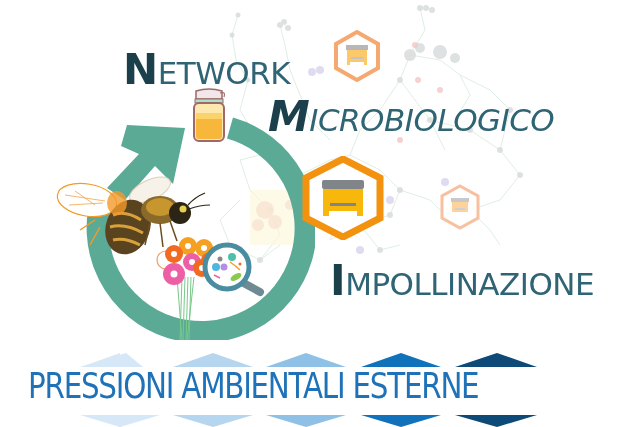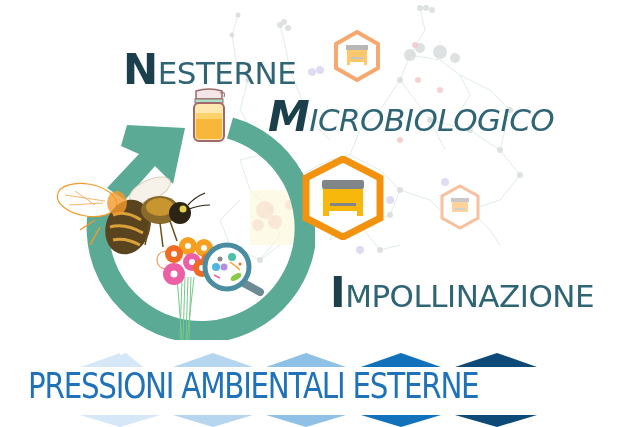--- a/index.html
+++ b/index.html
@@ -5,21 +5,21 @@
     html, body { margin: 0; padding: 0; background: #ffffff; }
     body { width: 640px; height: 427px; position: relative; overflow: hidden; font-family: "DejaVu Sans", sans-serif; }
     .abs { position: absolute; }
     .network-bg { left: 0; top: 0; width: 640px; height: 340px; }
     .title-word { position: absolute; color: #2e6474; font-family: "DejaVu Sans", sans-serif; letter-spacing: -0.5px; white-space: nowrap; line-height: 1; }
     .title-word .cap { color: #1c3f4c; font-weight: bold; }
     .w-network { left: 123px; top: 49px; font-size: 31px; }
     .w-network .cap { font-size: 42px; }
     .w-micro { left: 268px; top: 96px; font-size: 31px; font-style: italic; }
     .w-micro .cap { font-size: 42px; }
-    .w-impoll { left: 330px; top: 272px; font-size: 31px; }
+    .w-impoll { left: 330px; top: 260px; font-size: 31px; }
     .w-impoll .cap { font-size: 42px; }
     .bottom-text { position: absolute; left: 28px; top: 369px; font-family: "DejaVu Sans", sans-serif; font-size: 35px; color: #1f72b8; letter-spacing: -1.5px; white-space: nowrap; line-height: 1; transform: scaleX(0.84); transform-origin: left top; }
   </style>
 </head>
 <body>
 
 <svg class="abs network-bg" viewBox="0 0 640 340" width="640" height="340">
   <g stroke="#cfe6d6" stroke-width="0.8" fill="none" opacity="0.85">
     <path d="M238 15 L232 35 L236 60 L248 80 L240 110 L252 130"></path>
     <path d="M280 25 L285 45 L290 70 L300 95 L310 120 L330 140"></path>
@@ -167,21 +167,21 @@
   <circle cx="16" cy="27" r="4" fill="#4fb6e0"></circle>
   <circle cx="24" cy="27" r="3.5" fill="#b48ee0"></circle>
   <ellipse cx="36" cy="37" rx="6" ry="3" fill="#8bc94a" transform="rotate(-30 36 37)"></ellipse>
   <path d="M30 22 Q36 26 40 30" stroke="#f5a021" stroke-width="1.5" fill="none"></path>
   <path d="M14 35 L20 38" stroke="#ec5fa5" stroke-width="1.5"></path>
   <circle cx="20" cy="19" r="2.5" fill="#888"></circle>
   <circle cx="40" cy="24" r="1.5" fill="#f06a21"></circle>
 </svg>
 
 <div class="title-word w-network">
-  <span class="cap">N</span><span>ESTERNE</span>
+  <span class="cap">N</span><span>ETWORK</span>
 </div>
 <div class="title-word w-micro">
   <span class="cap">M</span><span>ICROBIOLOGICO</span>
 </div>
 <div class="title-word w-impoll">
   <span class="cap">I</span><span>MPOLLINAZIONE</span>
 </div>
 
 <svg class="abs" style="left:0; top:345px;" width="640" height="82" viewBox="0 0 640 82">
   <g>

